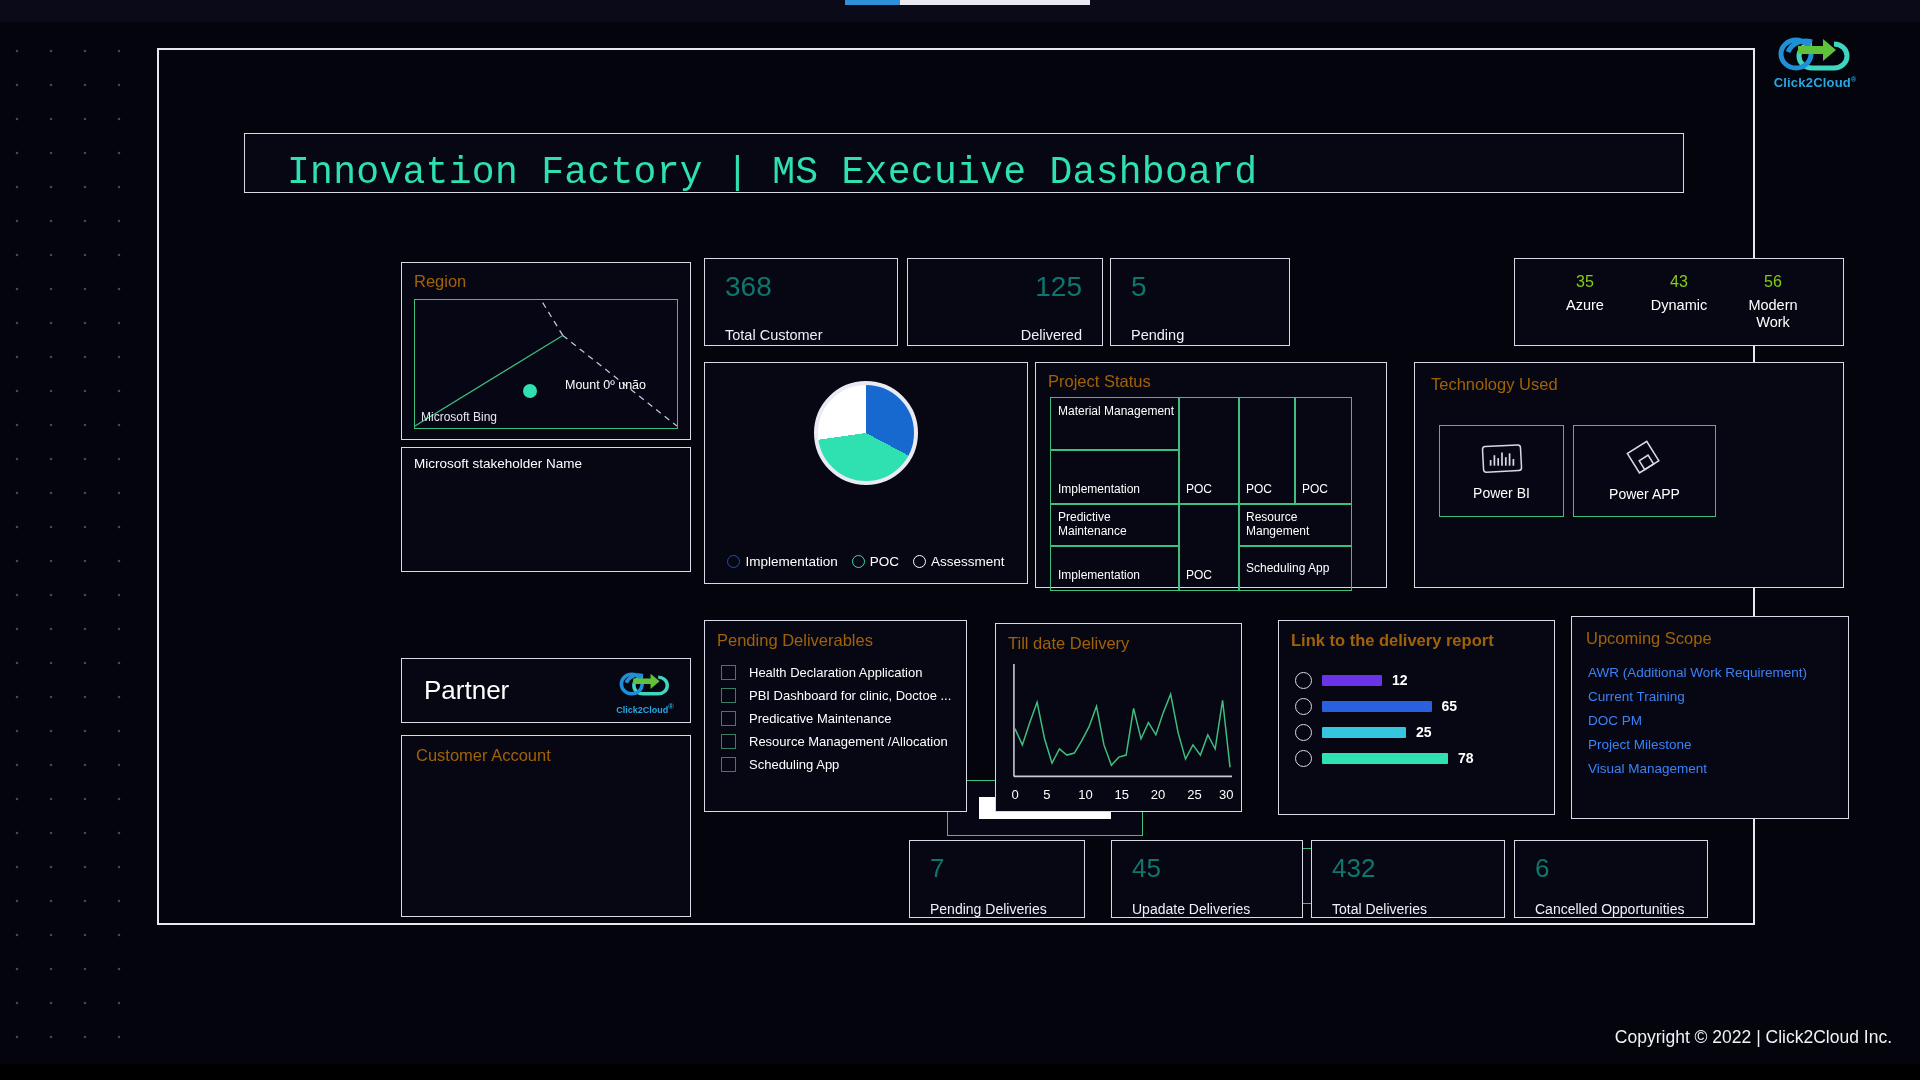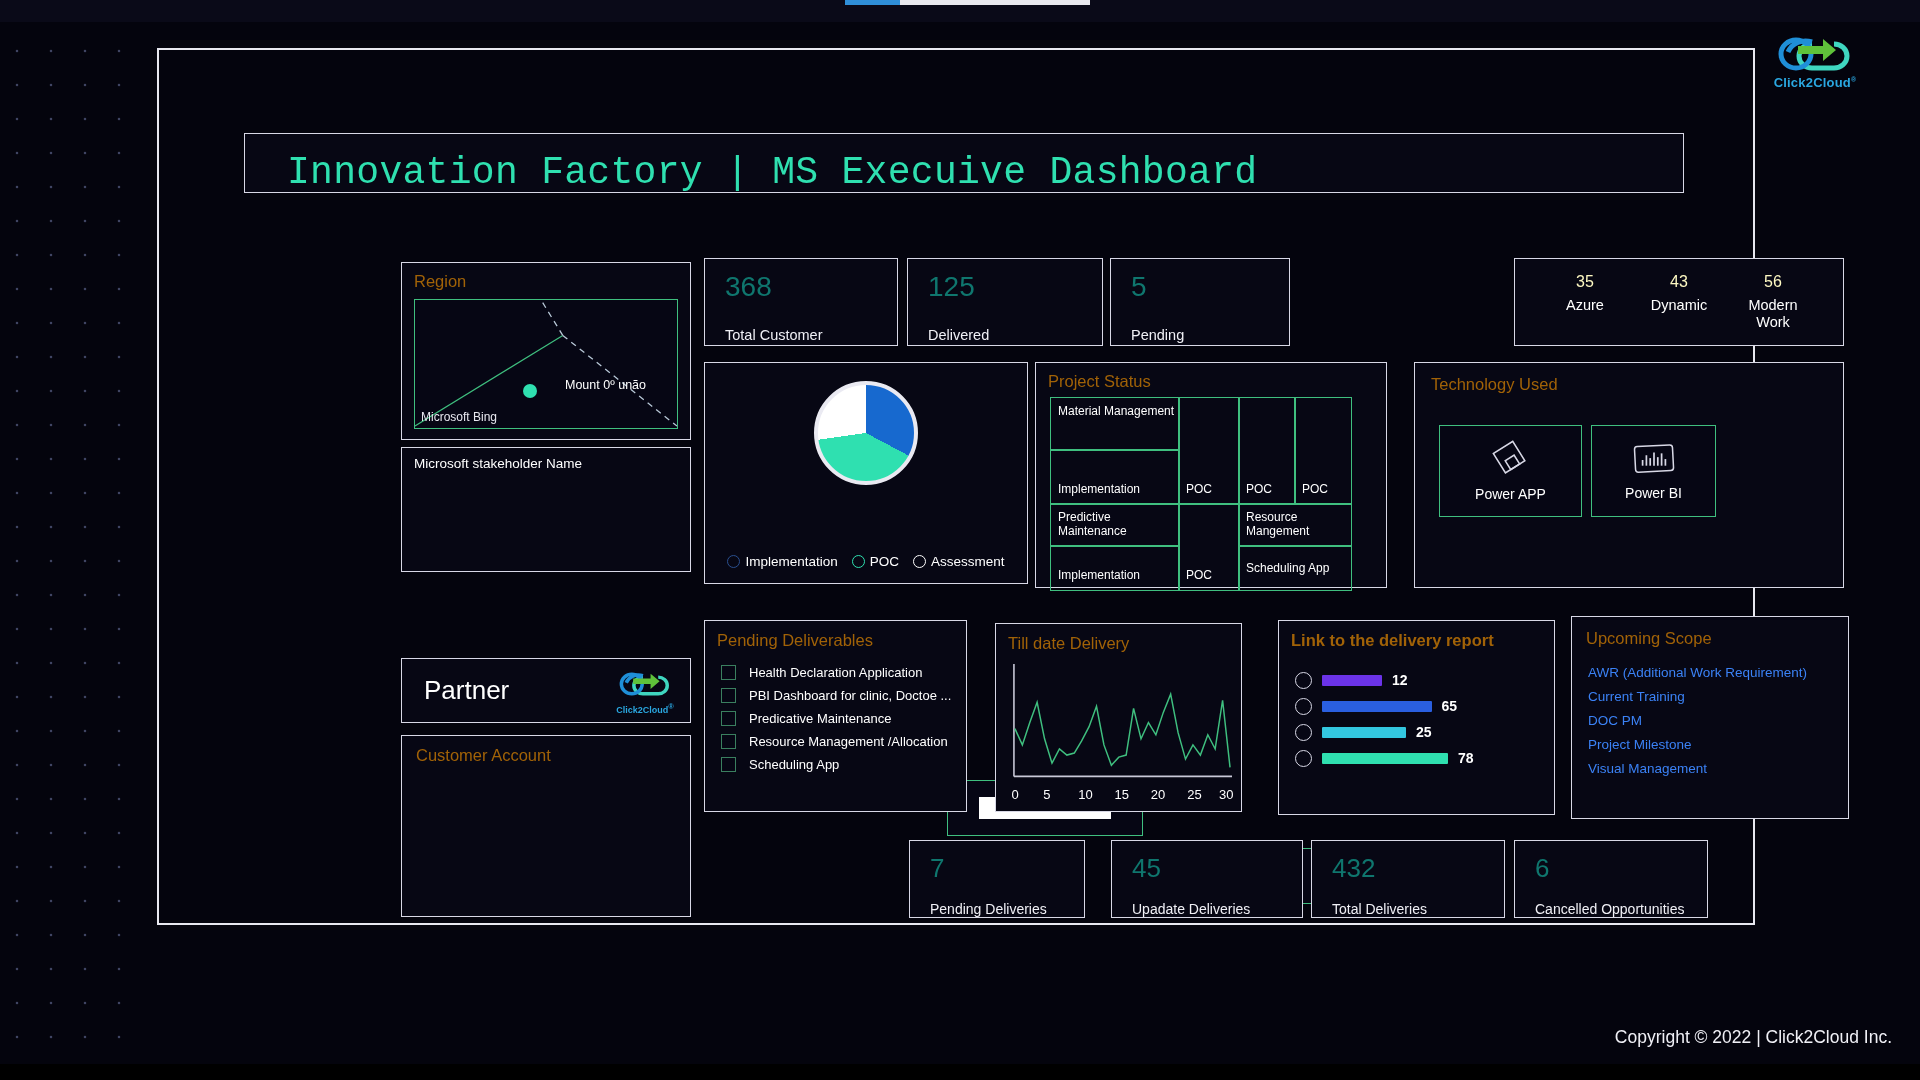--- a/index.html
+++ b/index.html
@@ -47,28 +47,28 @@
     padding:17px 0 0 42px;
   }
 
   
   .kpi { padding:14px 20px 0 20px; }
   .kpi .val { color:#0f766e; font-size:28px; line-height:1; font-weight:400; }
   .kpi .lbl { color:#f0f0f6; font-size:14.5px; margin-top:26px; }
 
   .kpi-row1 { top:208px; height:88px; }
   .k1 { left:545px; width:194px; }
-  .k2 { left:748px; width:196px; }
+  .k2 { left:748px; width:196px;text-align:right; }
   .k3 { left:951px; width:180px; }
   .k4 { left:1140px; width:200px; }
 
   .tri { left:1355px; top:208px; width:330px; height:88px; }
   .tri .inner { display:flex; justify-content:center; gap:12px; padding:14px 0 0 0; }
   .tri .col { width:82px; text-align:center; }
-  .tri .num { color:#fef9c3; font-size:16px; }
+  .tri .num { color:#84cc16; font-size:16px; }
   .tri .nm  { color:#ffffff; font-size:14.5px; line-height:17px; margin-top:6px; }
 
   
   .region { left:242px; top:212px; width:290px; height:178px; }
   .region .t { position:absolute; left:12px; top:9px; }
   .maparea {
     position:absolute; left:12px; top:36px; right:12px; bottom:10px;
     border:1.5px solid #3fbf7f; background:#060614; overflow:hidden;
   }
   .maparea .attr { position:absolute; left:6px; bottom:4px; color:#e8e8f0; font-size:12px; }
@@ -326,44 +326,44 @@
           </div>
         <div class="cellbox vc" style="left:188px; top:148px; width:114px; height:46px;">
             <span>Scheduling App</span>
           </div>
       </div>
     </div>
 
     <div class="panel" style="left:1255px; top:312px; width:430px; height:226px;">
       <div class="panel-title" style="position:absolute; left:16px; top:12px;">Technology Used</div>
       <div style="position:absolute; left:24px; top:62px; display:flex; gap:9px;">
-        <div style="width:143px; height:92px; border:1.5px solid #3fbf7f; background:#060614; display:flex; flex-direction:column; align-items:center; justify-content:center; gap:6px;">
-          <svg width="42" height="40" viewBox="0 0 44 42">
-            <g fill="none" stroke="#d8d8e6" stroke-width="1.6">
-              <rect x="8" y="6" width="24" height="24" transform="rotate(-32 20 18)"></rect>
-              <rect x="18" y="18" width="11" height="11" transform="rotate(-32 23.5 23.5)"></rect>
-            </g>
-          </svg>
-          <div style="color:#ffffff; font-size:14px;">Power APP</div>
-        </div>
         <div style="width:125px; height:92px; border:1.5px solid #3fbf7f; background:#060614; display:flex; flex-direction:column; align-items:center; justify-content:center; gap:6px;">
           <svg width="46" height="38" viewBox="0 0 48 40">
             <rect x="4" y="5" width="40" height="27" rx="3" fill="none" stroke="#d8d8e6" stroke-width="1.6" transform="rotate(-3 24 18)"></rect>
             <g stroke="#d8d8e6" stroke-width="1.8">
               <line x1="12" y1="26" x2="12" y2="20"></line>
               <line x1="16" y1="26" x2="16" y2="15"></line>
               <line x1="20" y1="26" x2="20" y2="18"></line>
               <line x1="24" y1="26" x2="24" y2="12"></line>
               <line x1="28" y1="26" x2="28" y2="17"></line>
               <line x1="32" y1="26" x2="32" y2="13"></line>
               <line x1="36" y1="26" x2="36" y2="19"></line>
             </g>
           </svg>
           <div style="color:#ffffff; font-size:14px;">Power BI</div>
         </div>
+        <div style="width:143px; height:92px; border:1.5px solid #3fbf7f; background:#060614; display:flex; flex-direction:column; align-items:center; justify-content:center; gap:6px;">
+          <svg width="42" height="40" viewBox="0 0 44 42">
+            <g fill="none" stroke="#d8d8e6" stroke-width="1.6">
+              <rect x="8" y="6" width="24" height="24" transform="rotate(-32 20 18)"></rect>
+              <rect x="18" y="18" width="11" height="11" transform="rotate(-32 23.5 23.5)"></rect>
+            </g>
+          </svg>
+          <div style="color:#ffffff; font-size:14px;">Power APP</div>
+        </div>
       </div>
     </div>
 
     <div class="panel pend">
       <div class="panel-title t">Pending Deliverables</div>
       <div class="checks">
         <div class="crow">
           <span class="cbox"></span>
           <span class="ctext">Health Declaration Application</span>
         </div>

